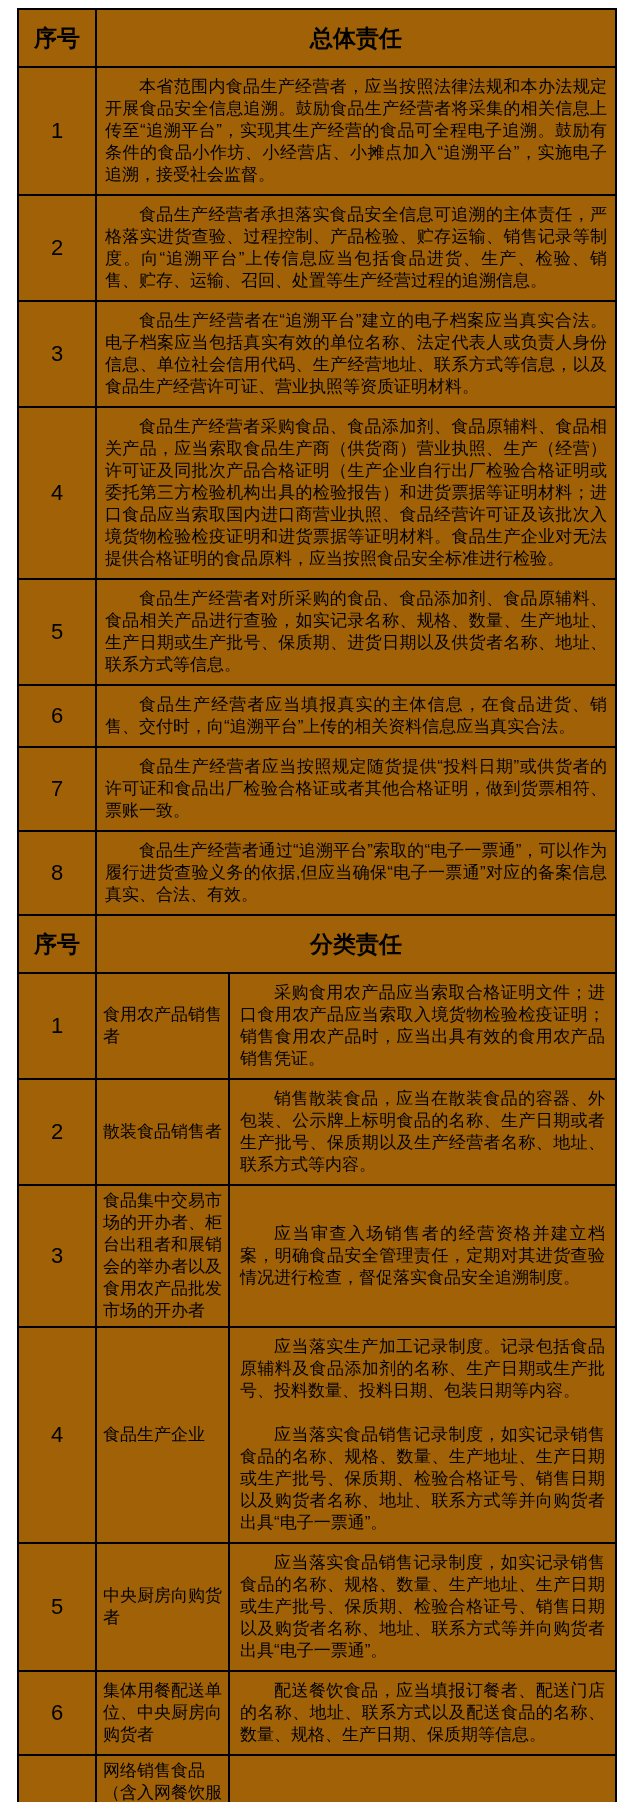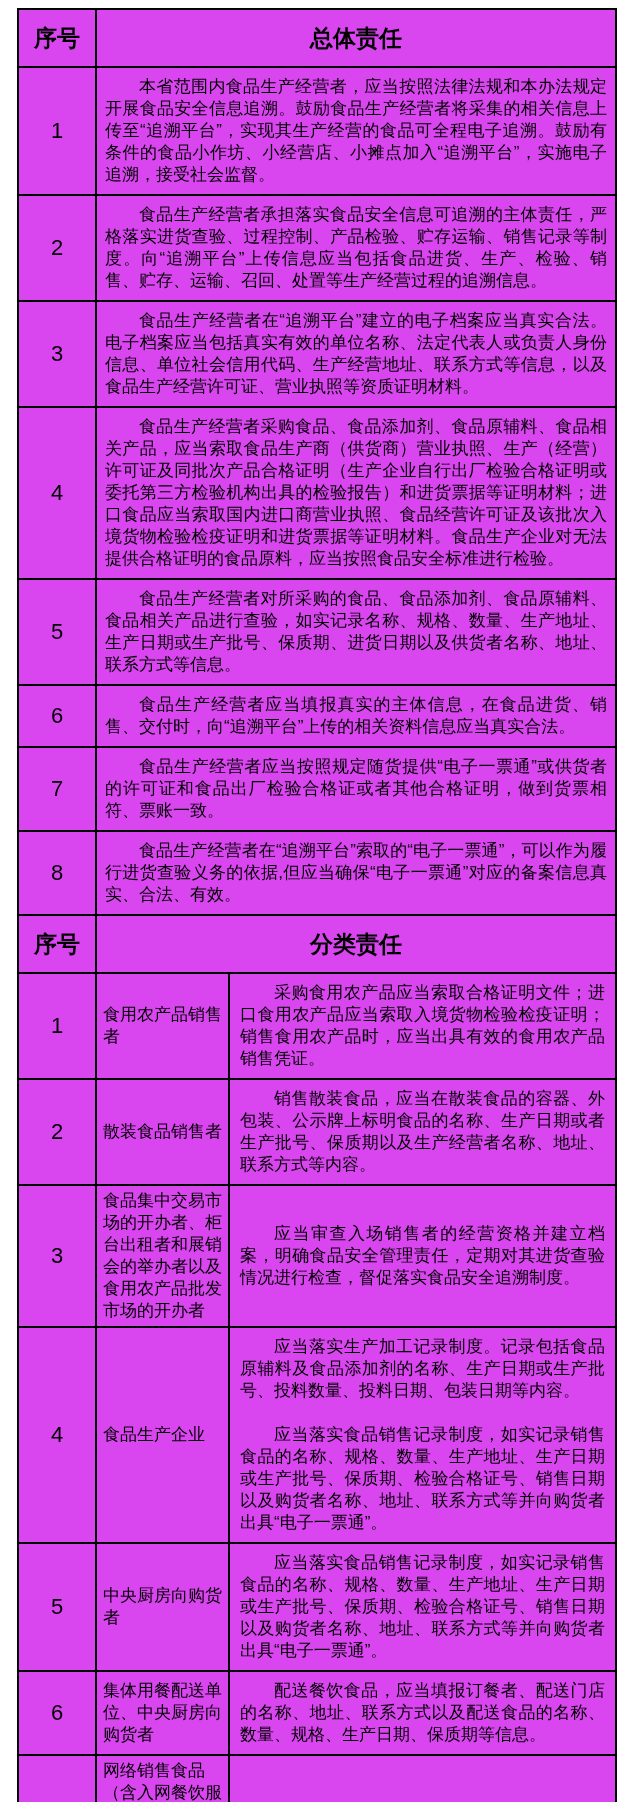--- a/index.html
+++ b/index.html
@@ -15,21 +15,21 @@
   }
   .page {
     padding: 8px 15px 0 17px;
     box-sizing: border-box;
     width: 630px;
   }
   table.resp-table {
     border-collapse: collapse;
     table-layout: fixed;
     width: 598px;
-    background: #d946ef;
+    background: #a16207;
   }
   table.resp-table + table.resp-table {
     margin-top: -2px; 
   }
   table.resp-table th,
   table.resp-table td {
     border: 2px solid #000000;
     vertical-align: middle;
     word-break: break-all;
     overflow-wrap: anywhere;
@@ -123,27 +123,27 @@
         </tr>
         <tr>
           <td class="num-cell">6</td>
           <td class="text-cell">
             <p class="para">食品生产经营者应当填报真实的主体信息，在食品进货、销售、交付时，向“追溯平台”上传的相关资料信息应当真实合法。</p>
           </td>
         </tr>
         <tr>
           <td class="num-cell">7</td>
           <td class="text-cell">
-            <p class="para">食品生产经营者应当按照规定随货提供“电子一票通”或供货者的许可证和食品出厂检验合格证或者其他合格证明，做到货票相符、票账一致。</p>
+            <p class="para">食品生产经营者应当按照规定随货提供“投料日期”或供货者的许可证和食品出厂检验合格证或者其他合格证明，做到货票相符、票账一致。</p>
           </td>
         </tr>
         <tr>
           <td class="num-cell">8</td>
           <td class="text-cell">
-            <p class="para">食品生产经营者在“追溯平台”索取的“电子一票通”，可以作为履行进货查验义务的依据,但应当确保“电子一票通”对应的备案信息真实、合法、有效。</p>
+            <p class="para">食品生产经营者通过“追溯平台”索取的“电子一票通”，可以作为履行进货查验义务的依据,但应当确保“电子一票通”对应的备案信息真实、合法、有效。</p>
           </td>
         </tr>
       </tbody>
   </table>
 
   <table class="resp-table">
     <colgroup>
       <col class="col-num">
       <col class="col-cat">
       <col class="col-desc">

